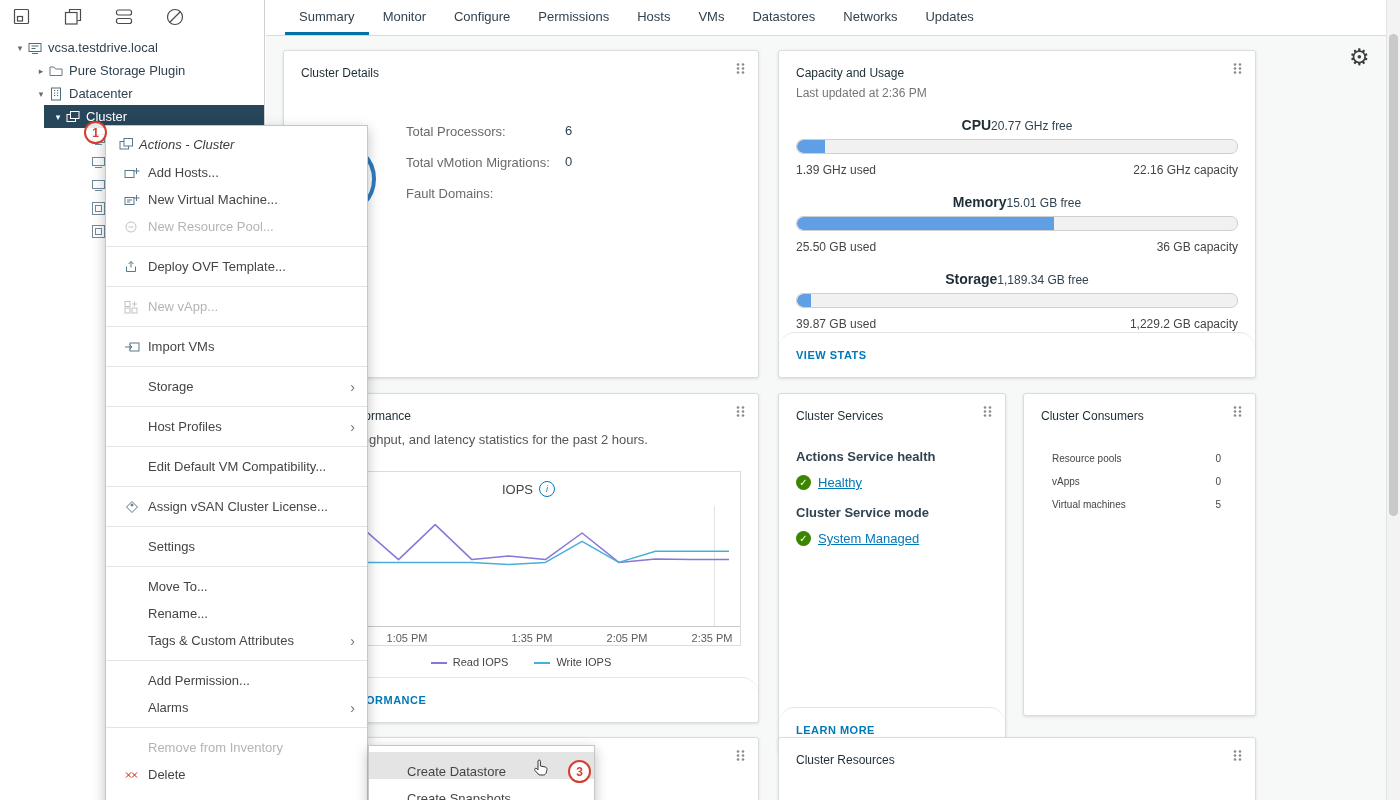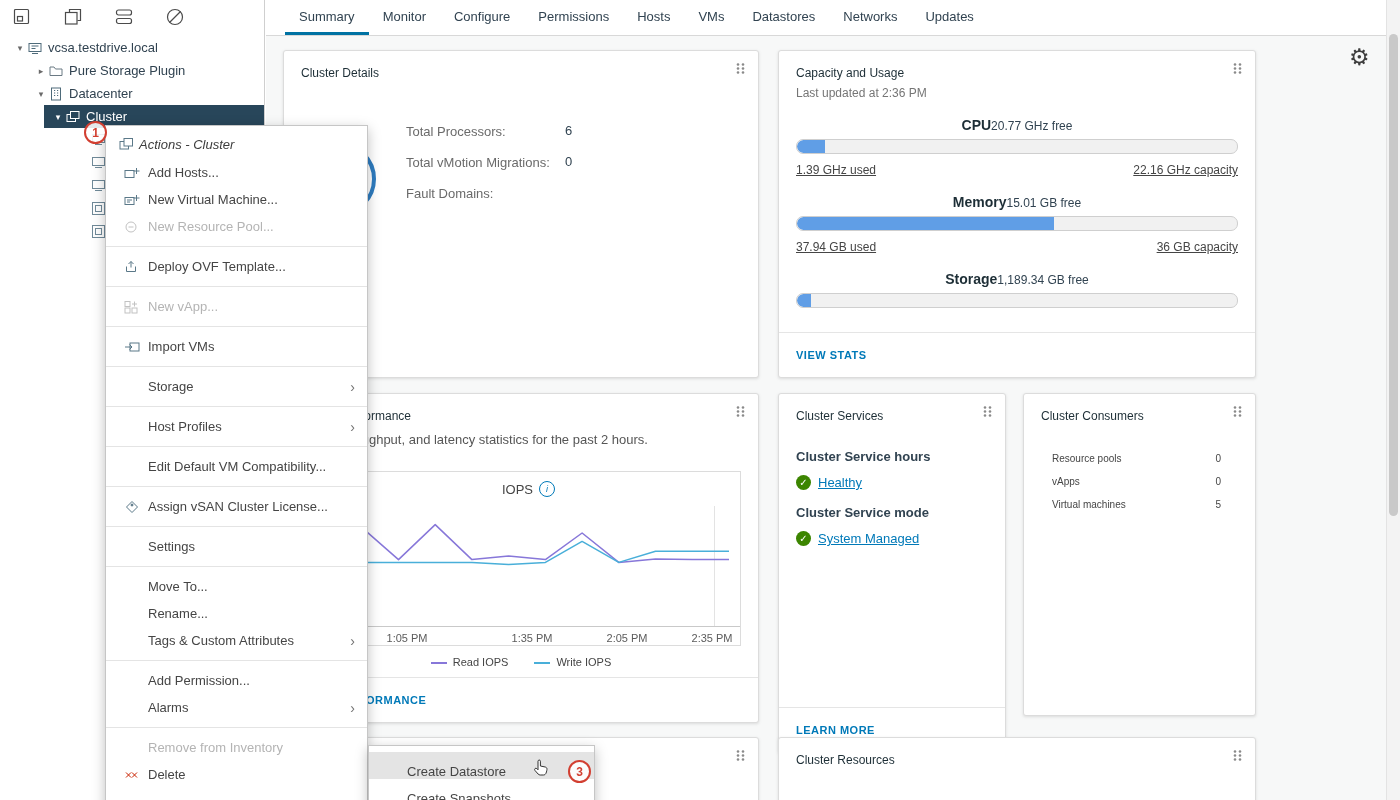--- a/index.html
+++ b/index.html
@@ -14,21 +14,21 @@
   .tab{display:flex;align-items:center;padding:0 14px;font-size:13px;color:#314351;border-bottom:3px solid transparent;box-sizing:border-box;cursor:pointer;}
   .tab.active{border-bottom-color:#0072a3;}
   .gear{position:absolute;left:1349px;top:46px;font-size:23px;color:#3e3e3e;z-index:20;cursor:pointer;line-height:1;}
   
   .scroll-track{position:absolute;right:0;top:0;width:13px;height:800px;background:#f3f3f3;border-left:1px solid #e3e3e3;z-index:40;}
   .scroll-thumb{position:absolute;right:2px;top:34px;width:9px;height:482px;background:#c9c9c9;border-radius:5px;}
   
   .card{position:absolute;background:#fff;border:1px solid #dcdcdc;border-radius:3px;box-shadow:0 1px 3px rgba(120,120,120,.22);z-index:5;box-sizing:border-box;}
   .card-title{font-size:12px;color:#1d2e36;padding:15px 17px 0 17px;}
   .handle{position:absolute;top:10px;right:12px;cursor:grab;}
-  .card-footer{position:absolute;left:0;right:0;bottom:0;height:45px;border-top:1px solid #e5e5e5;display:flex;align-items:center;padding:0 17px;box-sizing:border-box;}
+  .card-footer{position:absolute;left:0;right:0;bottom:0;height:45px;border-top:1px solid #e5e5e5;display:flex;align-items:center;padding:0 17px;box-sizing:border-box;border-radius:16px;}
   .flink{font-size:11px;font-weight:bold;color:#0079b8;letter-spacing:.5px;cursor:pointer;}
   #card-details{left:283px;top:50px;width:476px;height:328px;}
   #card-capacity{left:778px;top:50px;width:478px;height:328px;}
   #card-performance{left:283px;top:393px;width:476px;height:330px;}
   #card-services{left:778px;top:393px;width:228px;height:360px;}
   #card-consumers{left:1023px;top:393px;width:233px;height:323px;}
   #card-row3-left{left:283px;top:737px;width:476px;height:80px;}
   #card-resources{left:778px;top:737px;width:478px;height:80px;}
   
   .details-fields{position:absolute;left:122px;top:72px;width:340px;}
@@ -37,21 +37,21 @@
   .field-value{color:#314351;font-size:13px;padding-left:4px;}
   .gauge{position:absolute;left:15px;top:88px;}
   
   .cap-body{padding:0 17px;}
   .updated{margin-top:6px;font-size:12px;color:#757575;}
   .cap-head{display:flex;justify-content:center;align-items:baseline;margin-top:17px;}
   .cap-name{font-size:14px;font-weight:bold;color:#1d2e36;}
   .cap-free{font-size:12px;color:#314351;}
   .cap-bar{margin-top:6px;height:13px;border:1px solid #cfcfcf;border-radius:7px;background:#f1f1f1;overflow:hidden;}
   .cap-fill{height:100%;border-radius:7px 0 0 7px;}
-  .cap-sub{display:flex;justify-content:space-between;font-size:12px;color:#454545;margin-top:9px;text-decoration:underline;}
+  .cap-sub{display:flex;justify-content:space-between;font-size:12px;color:#454545;margin-top:9px;}
   
   .perf-sub{padding:9px 17px 0;font-size:13px;color:#565656;}
   .chart-box{position:absolute;left:32px;top:77px;width:425px;height:175px;border:1px solid #dcdcdc;box-sizing:border-box;}
   .chart-head{height:34px;display:flex;align-items:center;justify-content:center;gap:6px;font-size:13px;color:#454545;}
   .inf{width:14px;height:14px;border:1px solid #0079b8;border-radius:50%;color:#0079b8;font-size:9px;display:inline-flex;align-items:center;justify-content:center;font-style:italic;}
   .plot{position:absolute;left:0;top:34px;width:423px;height:120px;border-bottom:1px solid #c9c9c9;}
   .vgrid{position:absolute;left:397px;top:34px;width:1px;height:120px;background:#e3e3e3;}
   .xlab{position:absolute;top:160px;width:54px;text-align:center;font-size:11px;color:#5b5b5b;}
   .xl0{left:63px}.xl1{left:188px}.xl2{left:283px}.xl3{left:368px}
   .legend{position:absolute;left:0;right:0;top:262px;display:flex;justify-content:center;gap:26px;font-size:11px;color:#454545;}
@@ -191,30 +191,34 @@
       </div>
 
     <div class="cap-head">
         <span class="cap-name">Memory</span>
         <span class="cap-free">15.01 GB free</span>
       </div>
     <div class="cap-bar">
         <div class="cap-fill" style="width: 58.3%; background: rgb(96, 158, 230);"></div>
       </div>
     <div class="cap-sub">
-        <span>37.94 GB used</span>
+        <span>25.50 GB used</span>
         <span>36 GB capacity</span>
       </div>
 
     <div class="cap-head">
         <span class="cap-name">Storage</span>
         <span class="cap-free">1,189.34 GB free</span>
       </div>
     <div class="cap-bar">
         <div class="cap-fill" style="width: 3.2%; background: rgb(96, 158, 230);"></div>
+      </div>
+    <div class="cap-sub">
+        <span>39.87 GB used</span>
+        <span>1,229.2 GB capacity</span>
       </div>
   </div>
   <div class="card-footer">
       <span class="flink">VIEW STATS</span>
     </div>
 </div>
 
 <div class="card" id="card-performance">
   <div class="card-title">Cluster Performance</div>
   <span class="handle">
@@ -264,21 +268,21 @@
           <circle cx="3" cy="2.5" r="1.3"></circle>
           <circle cx="8" cy="2.5" r="1.3"></circle>
           <circle cx="3" cy="6.5" r="1.3"></circle>
           <circle cx="8" cy="6.5" r="1.3"></circle>
           <circle cx="3" cy="10.5" r="1.3"></circle>
           <circle cx="8" cy="10.5" r="1.3"></circle>
         </g>
       </svg>
   </span>
   <div class="svc">
-    <div class="svc-label">Cluster Service hours</div>
+    <div class="svc-label">Actions Service health</div>
     <div class="svc-row">
       <span class="chk">✓</span>
       <span class="ilink">Healthy</span>
     </div>
     <div class="svc-label">Cluster Service mode</div>
     <div class="svc-row">
       <span class="chk">✓</span>
       <span class="ilink">System Managed</span>
     </div>
   </div>

